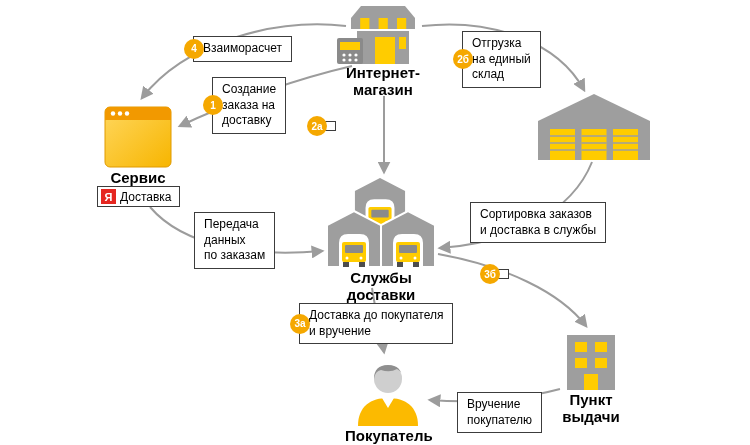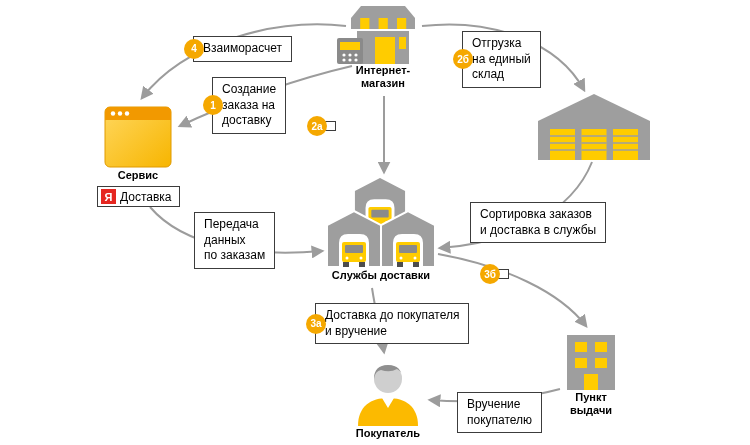--- a/index.html
+++ b/index.html
@@ -6,21 +6,21 @@
   html,body { background:#fff; }
   body { font-family:"Liberation Sans", sans-serif; color:#000; }
   .canvas { position:relative; width:750px; height:445px; background:#fff; overflow:hidden; }
 
   .arrows { position:absolute; left:0; top:0; z-index:1; }
   .arrow { fill:none; stroke:var(--arrow); stroke-width:2; }
   #ah path { fill:var(--arrow); }
 
   .node { position:absolute; z-index:2; }
   .node svg { display:block; width:100%; height:100%; }
-  .node-label { position:absolute; z-index:2; font-weight:bold; font-size:11px; line-height:1.15;
+  .node-label { position:absolute; z-index:2; font-weight:bold; font-size:15px; line-height:1.15;
                 text-align:center; white-space:pre-line; }
 
   .step-box { position:absolute; z-index:3; background:#fff; border:1px solid var(--box_border);
               padding:4px 9px; font-size:12px; line-height:1.3; }
   .step-text { display:block; white-space:pre-line; }
   .step-num { position:absolute; left:-10px; top:50%; transform:translateY(-50%);
               width:20px; height:20px; border-radius:50%; background:var(--accent);
               color:#fff; font-weight:bold; font-size:10px; z-index:4;
               display:flex; align-items:center; justify-content:center; }
 
@@ -200,21 +200,21 @@
 
   <div class="step-box" style="left:470px; top:202px;">
       <span class="step-text">Сортировка заказов
 и доставка в службы</span>
     </div>
 
   <div class="step-box" style="left:489px; top:269px;">
       <span class="step-num">3б</span>
     </div>
 
-  <div class="step-box" style="left:299px; top:303px;margin-left:16px;">
+  <div class="step-box" style="left:299px; top:303px;">
       <span class="step-num">3а</span>
       <span class="step-text">Доставка до покупателя
 и вручение</span>
     </div>
 
   <div class="step-box" style="left:457px; top:392px;">
       <span class="step-text">Вручение
 покупателю</span>
     </div>
 

